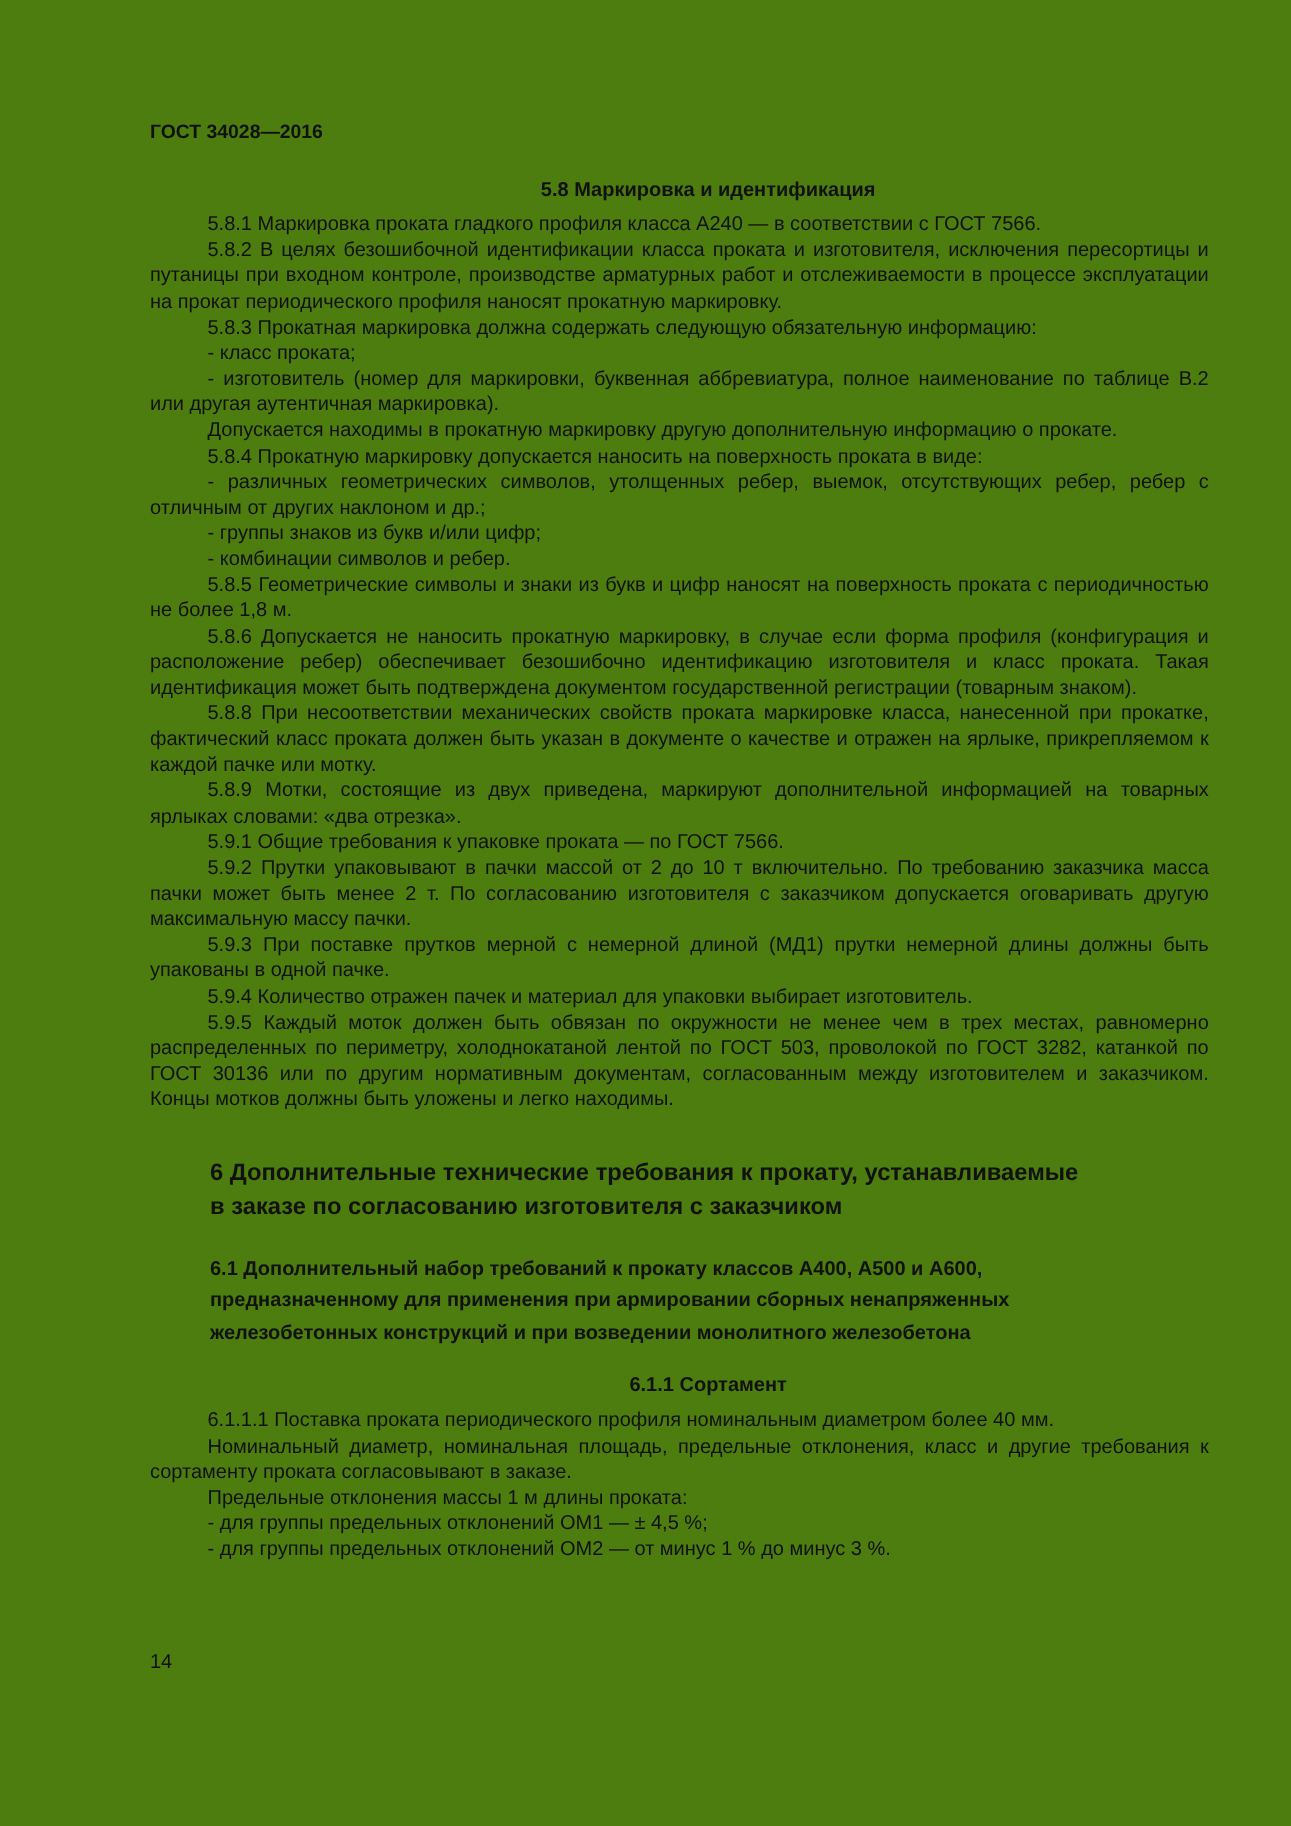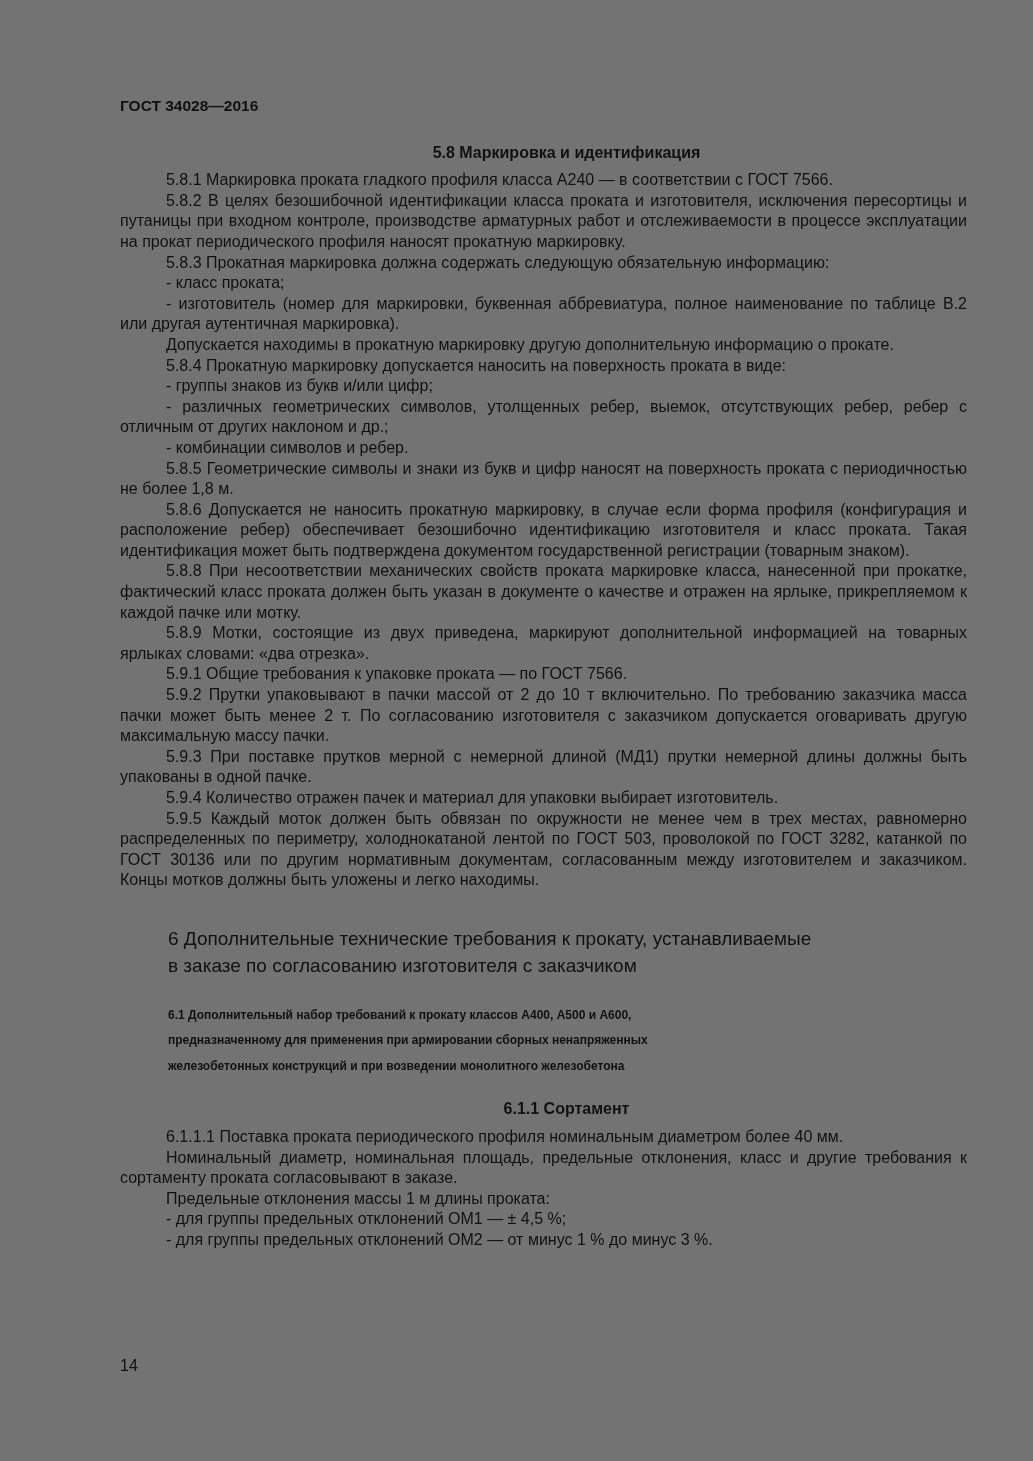--- a/index.html
+++ b/index.html
@@ -5,21 +5,21 @@
   html, body {
     margin: 0;
     padding: 0;
     background: #e8e8e8;
   }
   .page {
     position: relative;
     width: 1033px;
     height: 1461px;
     margin: 0 auto;
-    background: #737373;
+    background: #4d7c0f;
     color: #111111;
     font-family: "Liberation Sans", "DejaVu Sans", sans-serif;
     font-size: 16px;
     line-height: 20.6px;
     box-sizing: border-box;
     overflow: hidden;
   }
   .content {
     position: absolute;
     left: 120px;
@@ -37,60 +37,59 @@
     text-align: justify;
     margin: 0;
   }
   .doc-body .h3 {
     font-weight: bold;
     padding-left: 46px;
     margin: 20px 0 7px 0;
     text-align: center;
   }
   .doc-body .h1 {
-    font-weight: normal;
+    font-weight: bold;
     font-size: 19px;
     line-height: 27px;
     padding-left: 48px;
     margin: 34px 0 24px 0;
     white-space: pre-line;
   }
   .doc-body .h2 {
     font-weight: bold;
-    font-size: 12px;
+    font-size: 16px;
     line-height: 25.5px;
     padding-left: 48px;
     margin: 14px 0 8px 0;
     white-space: pre-line;
   }
   .page-number {
     position: absolute;
     left: 120px;
     top: 1320px;
     font-size: 16px;
-    margin-top: 36px;
   }
 </style>
 </head>
 <body>
 
 <div class="page">
   <div class="content">
     <div class="doc-header">ГОСТ 34028—2016</div>
     <div class="doc-body">
         <div class="h3">5.8 Маркировка и идентификация</div>
         <div class="p">5.8.1 Маркировка проката гладкого профиля класса А240 — в соответствии с ГОСТ 7566.</div>
         <div class="p">5.8.2 В целях безошибочной идентификации класса проката и изготовителя, исключения пересортицы и путаницы при входном контроле, производстве арматурных работ и отслеживаемости в процессе эксплуатации на прокат периодического профиля наносят прокатную маркировку.</div>
         <div class="p">5.8.3 Прокатная маркировка должна содержать следующую обязательную информацию:</div>
         <div class="li">- класс проката;</div>
         <div class="li">- изготовитель (номер для маркировки, буквенная аббревиатура, полное наименование по таблице В.2 или другая аутентичная маркировка).</div>
         <div class="p">Допускается находимы в прокатную маркировку другую дополнительную информацию о прокате.</div>
         <div class="p">5.8.4 Прокатную маркировку допускается наносить на поверхность проката в виде:</div>
+        <div class="li">- различных геометрических символов, утолщенных ребер, выемок, отсутствующих ребер, ребер с отличным от других наклоном и др.;</div>
         <div class="li">- группы знаков из букв и/или цифр;</div>
-        <div class="li">- различных геометрических символов, утолщенных ребер, выемок, отсутствующих ребер, ребер с отличным от других наклоном и др.;</div>
         <div class="li">- комбинации символов и ребер.</div>
         <div class="p">5.8.5 Геометрические символы и знаки из букв и цифр наносят на поверхность проката с периодичностью не более 1,8 м.</div>
         <div class="p">5.8.6 Допускается не наносить прокатную маркировку, в случае если форма профиля (конфигурация и расположение ребер) обеспечивает безошибочно идентификацию изготовителя и класс проката. Такая идентификация может быть подтверждена документом государственной регистрации (товарным знаком).</div>
         <div class="p">5.8.8 При несоответствии механических свойств проката маркировке класса, нанесенной при прокатке, фактический класс проката должен быть указан в документе о качестве и отражен на ярлыке, прикрепляемом к каждой пачке или мотку.</div>
         <div class="p">5.8.9 Мотки, состоящие из двух приведена, маркируют дополнительной информацией на товарных ярлыках словами: «два отрезка».</div>
         <div class="p">5.9.1 Общие требования к упаковке проката — по ГОСТ 7566.</div>
         <div class="p">5.9.2 Прутки упаковывают в пачки массой от 2 до 10 т включительно. По требованию заказчика масса пачки может быть менее 2 т. По согласованию изготовителя с заказчиком допускается оговаривать другую максимальную массу пачки.</div>
         <div class="p">5.9.3 При поставке прутков мерной с немерной длиной (МД1) прутки немерной длины должны быть упакованы в одной пачке.</div>
         <div class="p">5.9.4 Количество отражен пачек и материал для упаковки выбирает изготовитель.</div>
         <div class="p">5.9.5 Каждый моток должен быть обвязан по окружности не менее чем в трех местах, равномерно распределенных по периметру, холоднокатаной лентой по ГОСТ 503, проволокой по ГОСТ 3282, катанкой по ГОСТ 30136 или по другим нормативным документам, согласованным между изготовителем и заказчиком. Концы мотков должны быть уложены и легко находимы.</div>

